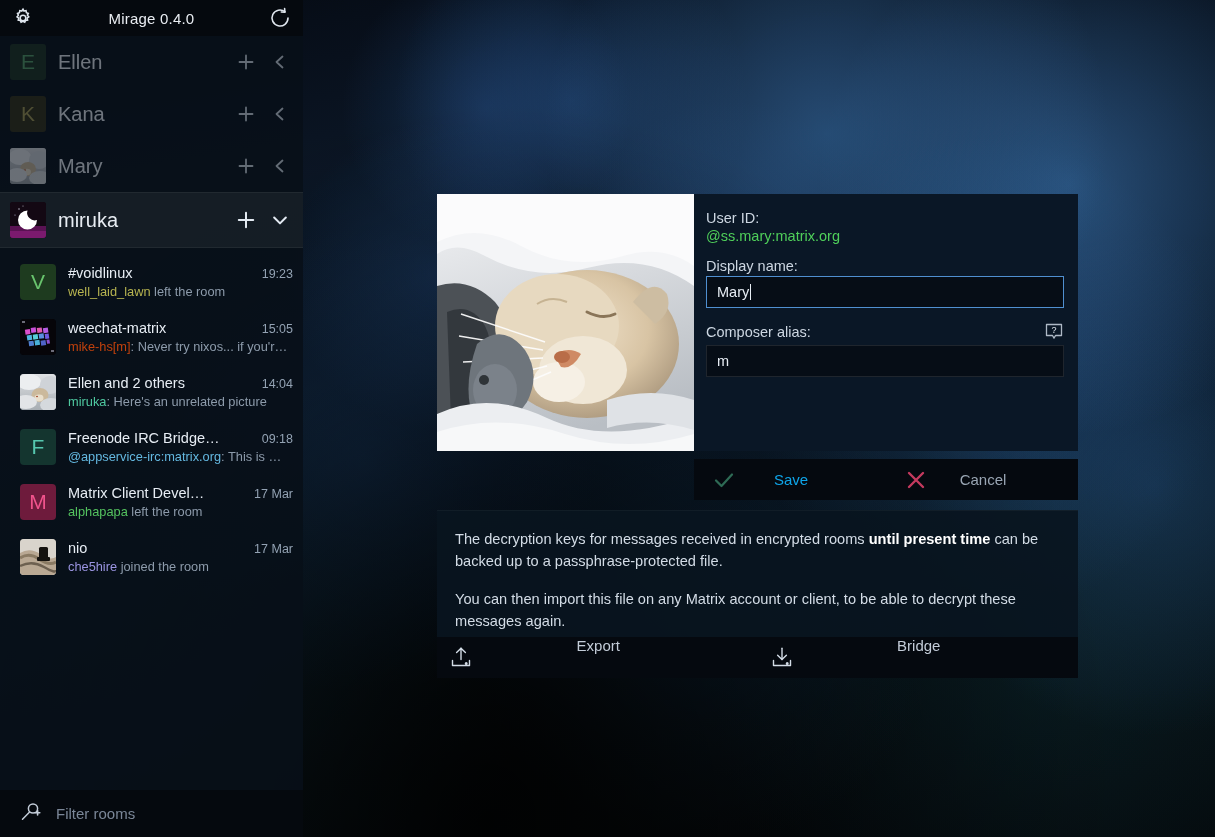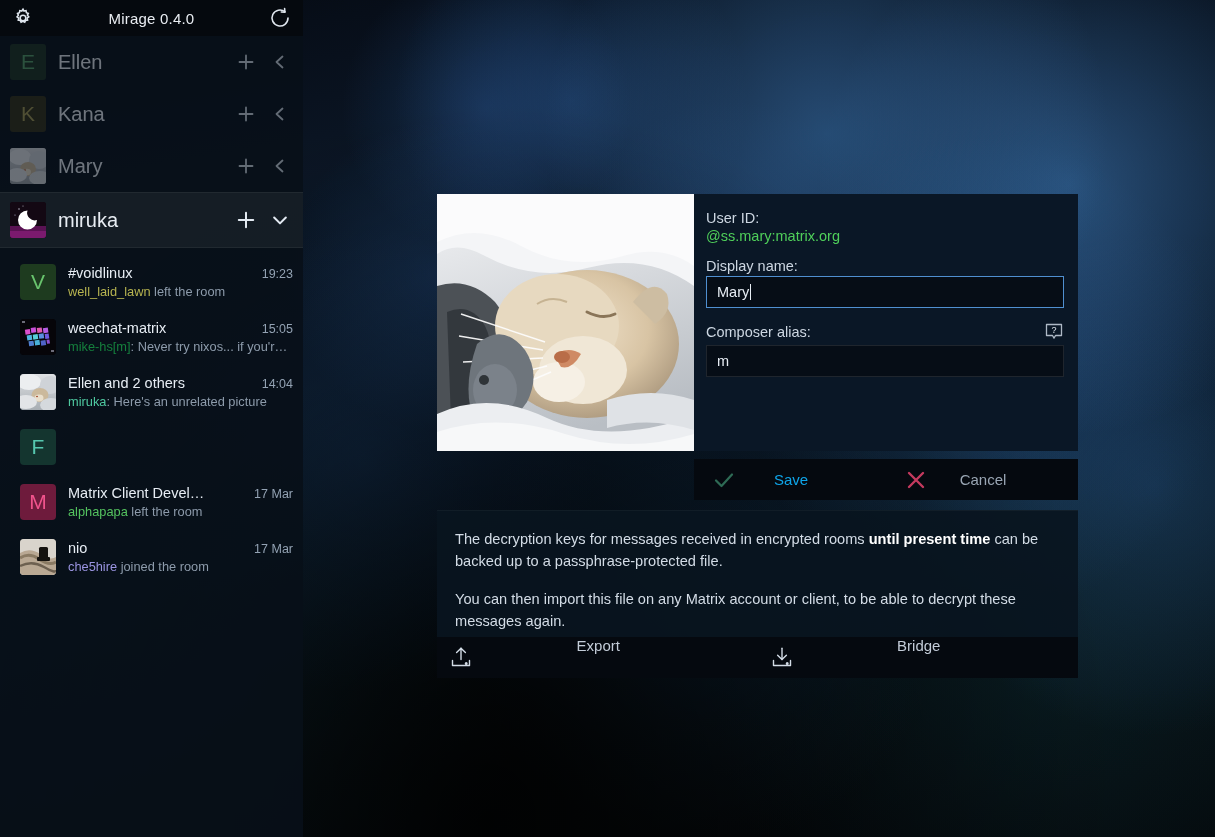--- a/index.html
+++ b/index.html
@@ -340,21 +340,21 @@
           <rect x="2" y="2" width="3" height="2" fill="#6b6b78"></rect>
           <rect x="31" y="31" width="3" height="2" fill="#6b6b78"></rect>
         </svg>
       </div>
       <div class="room-texts">
         <div class="room-line1">
           <span class="room-title">weechat-matrix</span>
           <span class="room-time">15:05</span>
         </div>
         <div class="room-sub">
-          <span class="sender" style="color:#15803d;">mike-hs[m]</span><span>: Never try nixos... if you'r…</span>
+          <span class="sender" style="color:#c2410c;">mike-hs[m]</span><span>: Never try nixos... if you'r…</span>
         </div>
       </div>
     </div>
 
     <div class="room-row">
       <div class="room-avatar" style="background:#b9bdc2;">
         <svg width="36" height="36" viewBox="0 0 36 36">
           <defs>
             <linearGradient id="catg2" x1="0" y1="0" x2="0" y2="1">
               <stop offset="0" stop-color="#dfe1e4"></stop>
@@ -379,20 +379,29 @@
         <div class="room-sub">
           <span class="sender" style="color:#4fc9a0;">miruka</span><span>: Here's an unrelated picture</span>
         </div>
       </div>
     </div>
 
     <div class="room-row">
       <div class="room-avatar" style="background:#14352f;color:#56c7ae;">
         <span>F</span>
       </div>
+      <div class="room-texts">
+        <div class="room-line1">
+          <span class="room-title">Freenode IRC Bridge…</span>
+          <span class="room-time">09:18</span>
+        </div>
+        <div class="room-sub">
+          <span class="sender" style="color:#64b8e0;">@appservice-irc:matrix.org</span><span>: This is …</span>
+        </div>
+      </div>
     </div>
 
     <div class="room-row">
       <div class="room-avatar" style="background:#6e1b3c;color:#f0538c;">
         <span>M</span>
       </div>
       <div class="room-texts">
         <div class="room-line1">
           <span class="room-title">Matrix Client Devel…</span>
           <span class="room-time">17 Mar</span>
@@ -420,20 +429,30 @@
           <span class="room-time">17 Mar</span>
         </div>
         <div class="room-sub">
           <span class="sender" style="color:#9b95e2;">che5hire</span><span> joined the room</span>
         </div>
       </div>
     </div>
 
   </div>
 
+  <div id="filter-bar">
+    <div>
+      <svg width="24" height="24" viewBox="0 0 24 24" fill="none" stroke="#c3ccd8" stroke-width="1.5" stroke-linecap="round">
+        <circle cx="15" cy="8.5" r="4.6"></circle>
+        <path d="M11.6 11.9 L4.5 19.2"></path>
+        <path d="M19.6 10.6v4.4M17.4 12.8h4.4" stroke-width="1.6"></path>
+      </svg>
+    </div>
+    <div class="ph">Filter rooms</div>
+  </div>
 
 </div>
 
 <div id="panel">
 
   <div id="profile-card">
 
     <div id="profile-avatar">
       <svg width="257" height="257" viewBox="0 0 257 257">
         <defs>

